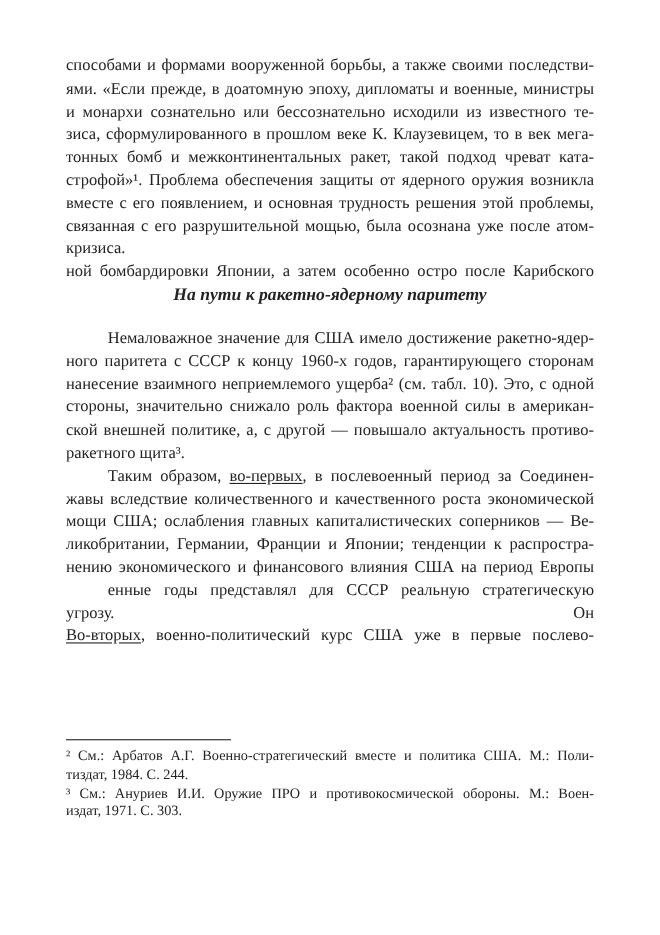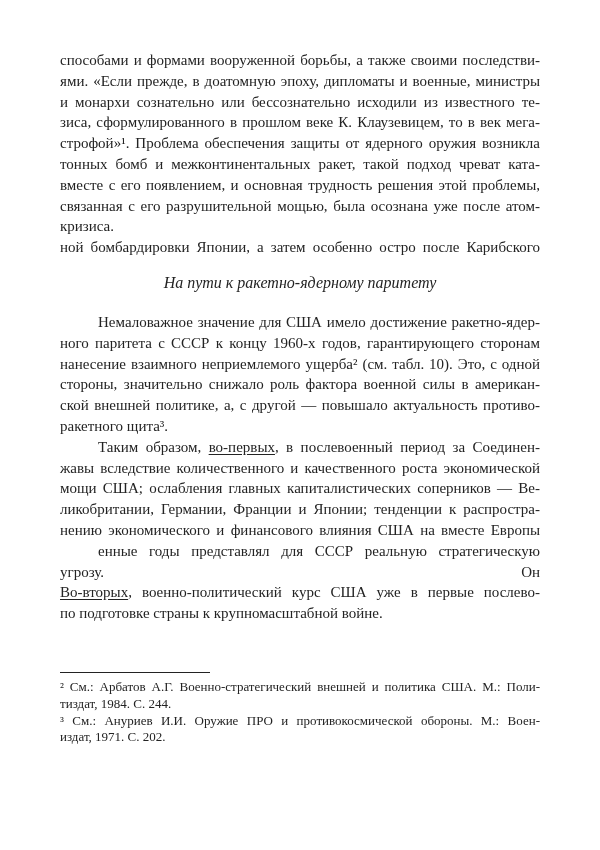--- a/index.html
+++ b/index.html
@@ -30,24 +30,24 @@
   .para .line.last {
     text-align-last: left;
   }
   .para.indent .line:first-child {
     text-indent: 38px;
   }
   .u { text-decoration: underline; text-underline-offset: 2px; }
   .heading {
     font-size: 16px;
     line-height: 22px;
-    font-weight: normal;
+    font-weight: bold;
     font-style: italic;
     text-align: center;
-    margin-top: 14px;
+    margin-top: 0;
     margin-bottom: 18px;
   }
   .footnotes {
     position: absolute;
     top: 672px;
     left: 60px;
     right: 60px;
   }
   .fn-rule {
     width: 150px;
@@ -78,22 +78,22 @@
 
 <div class="page">
 
   <div class="body-text">
 
     <div class="para">
         <div class="line"><span>способами и формами вооруженной борьбы, а также своими последстви-</span></div>
         <div class="line"><span>ями. «Если прежде, в доатомную эпоху, дипломаты и военные, министры</span></div>
         <div class="line"><span>и монархи сознательно или бессознательно исходили из известного те-</span></div>
         <div class="line"><span>зиса, сформулированного в прошлом веке К. Клаузевицем, то в век мега-</span></div>
+        <div class="line"><span>тонных бомб и межконтинентальных ракет, такой подход чреват ката-</span></div>
         <div class="line"><span>строфой»¹. Проблема обеспечения защиты от ядерного оружия возникла</span></div>
-        <div class="line"><span>тонных бомб и межконтинентальных ракет, такой подход чреват ката-</span></div>
         <div class="line"><span>вместе с его появлением, и основная трудность решения этой проблемы,</span></div>
         <div class="line"><span>связанная с его разрушительной мощью, была осознана уже после атом-</span></div>
         <div class="line last"><span>кризиса.</span></div>
         <div class="line"><span>ной бомбардировки Японии, а затем особенно остро после Карибского</span></div>
       </div>
 
     <div class="heading">На пути к ракетно-ядерному паритету</div>
 
     <div class="para indent">
         <div class="line"><span>Немаловажное значение для США имело достижение ракетно-ядер-</span></div>
@@ -102,38 +102,37 @@
         <div class="line"><span>стороны, значительно снижало роль фактора военной силы в американ-</span></div>
         <div class="line"><span>ской внешней политике, а, с другой — повышало актуальность противо-</span></div>
         <div class="line last"><span>ракетного щита³.</span></div>
       </div>
 
     <div class="para indent">
         <div class="line"><span>Таким образом, </span><span class="u">во-первых</span><span>, в послевоенный период за Соединен-</span></div>
         <div class="line"><span>жавы вследствие количественного и качественного роста экономической</span></div>
         <div class="line"><span>мощи США; ослабления главных капиталистических соперников — Ве-</span></div>
         <div class="line"><span>ликобритании, Германии, Франции и Японии; тенденции к распростра-</span></div>
-        <div class="line"><span>нению экономического и финансового влияния США на вместе Европы</span></div>
+        <div class="line"><span>нению экономического и финансового влияния США на период Европы</span></div>
       </div>
 
     <div class="para indent">
         <div class="line"><span>енные годы представлял для СССР реальную стратегическую угрозу. Он</span></div>
         <div class="line"><span class="u">Во-вторых</span><span>, военно-политический курс США уже в первые послево-</span></div>
-        <div class="line last"><span>по подготовке страны к крупномасштабной войне.</span></div>
       </div>
 
   </div>
 
   <div class="footnotes">
     <div class="fn-rule"></div>
     <div class="fn para">
-        <div class="line"><span>² См.: Арбатов А.Г. Военно-стратегический внешней и политика США. М.: Поли-</span></div>
+        <div class="line"><span>² См.: Арбатов А.Г. Военно-стратегический вместе и политика США. М.: Поли-</span></div>
         <div class="line last"><span>тиздат, 1984. С. 244.</span></div>
       </div>
     <div class="fn para">
         <div class="line"><span>³ См.: Ануриев И.И. Оружие ПРО и противокосмической обороны. М.: Воен-</span></div>
-        <div class="line last"><span>издат, 1971. С. 202.</span></div>
+        <div class="line last"><span>издат, 1971. С. 303.</span></div>
       </div>
   </div>
 
   <div class="page-number">50</div>
 
 </div>
 
 </body></html>

